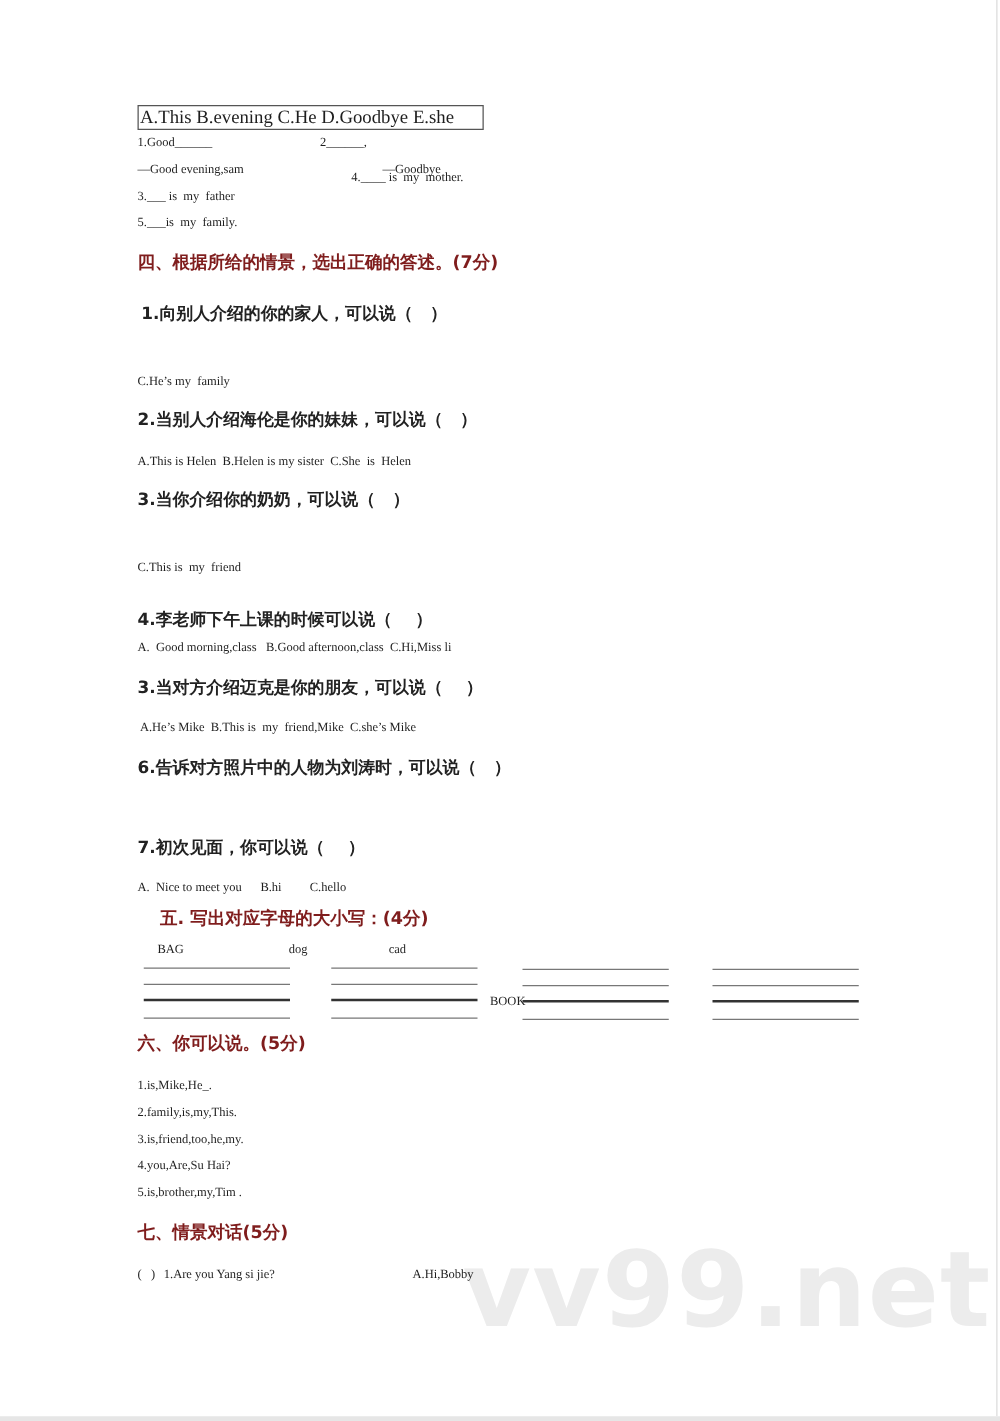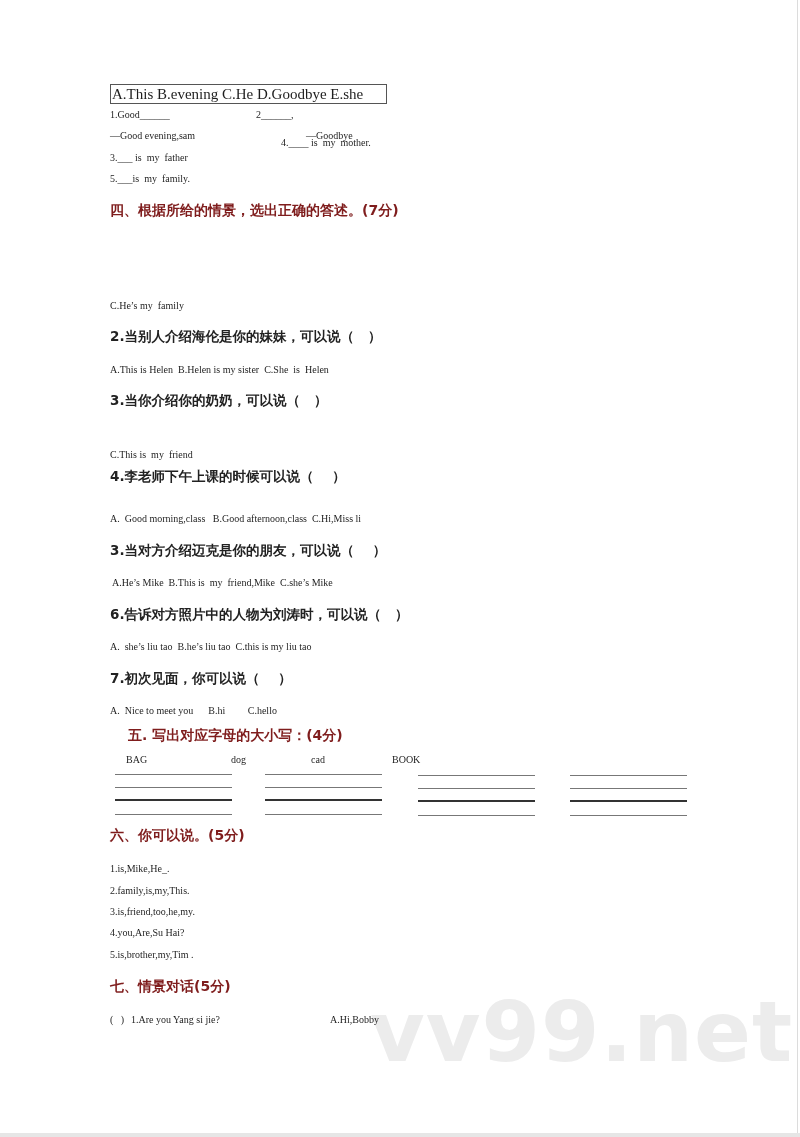--- a/index.html
+++ b/index.html
@@ -90,45 +90,45 @@
   <div class="line fg" style="left:110px; top:106px;">1.Good______</div>
   <div class="line fg" style="left:256px; top:106px;">2______,</div>
   <div class="line fg" style="left:110px; top:127px;">—Good evening,sam</div>
   <div class="line fg" style="left:306px; top:127px;">—Goodbye</div>
   <div class="line fg" style="left:110px; top:149px;">3.___ is  my  father</div>
   <div class="line fg" style="left:265px; top:134px;margin-left:16px;">4.____ is  my  mother.</div>
   <div class="line fg" style="left:110px; top:170px;">5.___is  my  family.</div>
 
   <div class="line heading fg" style="left:110px; top:201px;">四、根据所给的情景，选出正确的答述。(7分)</div>
 
+  <div class="line cn fg" style="left:113px; top:242px;">1.向别人介绍的你的家人，可以说（   ）</div>
   <div class="line fg" style="left:110px; top:297px;">C.He’s my  family</div>
 
   <div class="line cn fg" style="left:110px; top:327px;">2.当别人介绍海伦是你的妹妹，可以说（   ）</div>
   <div class="line fg" style="left:110px; top:361px;">A.This is Helen  B.Helen is my sister  C.She  is  Helen</div>
 
   <div class="line cn fg" style="left:110px; top:391px;text-align:right;">3.当你介绍你的奶奶，可以说（   ）</div>
   <div class="line fg" style="left:110px; top:446px;">C.This is  my  friend</div>
 
-  <div class="line cn fg" style="left:110px; top:467px;">4.李老师下午上课的时候可以说（    ）</div>
+  <div class="line cn fg" style="left:110px; top:487px;">4.李老师下午上课的时候可以说（    ）</div>
   <div class="line fg" style="left:110px; top:510px;">A.  Good morning,class   B.Good afternoon,class  C.Hi,Miss li</div>
 
   <div class="line cn fg" style="left:110px; top:541px;">3.当对方介绍迈克是你的朋友，可以说（    ）</div>
   <div class="line fg" style="left:110px; top:574px;"> A.He’s Mike  B.This is  my  friend,Mike  C.she’s Mike</div>
 
   <div class="line cn fg" style="left:110px; top:605px;">6.告诉对方照片中的人物为刘涛时，可以说（   ）</div>
-  <div class="line fg" style="left:110px; top:638px;">A.  she’s liu tao  B.he’s liu tao  C.this is my liu tao</div>
 
   <div class="line cn fg" style="left:110px; top:669px;">7.初次见面，你可以说（    ）</div>
   <div class="line fg" style="left:110px; top:702px;">A.  Nice to meet you      B.hi         C.hello</div>
 
   <div class="line heading fg" style="left:128px; top:726px;">五. 写出对应字母的大小写：(4分)</div>
   <div class="line fg" style="left:126px; top:751px;">BAG</div>
   <div class="line fg" style="left:231px; top:751px;">dog</div>
   <div class="line fg" style="left:311px; top:751px;">cad</div>
-  <div class="line fg" style="left:392px; top:751px;text-align:right;">BOOK</div>
+  <div class="line fg" style="left:392px; top:793px;text-align:right;">BOOK</div>
 
   <div class="rule-group fg" style="left:115px; top:774px; height:44px;">
     <div class="rule" style="top:0;"></div>
     <div class="rule" style="top:13px;"></div>
     <div class="rule thick" style="top:25px;"></div>
     <div class="rule" style="top:40px;"></div>
   </div>
   <div class="rule-group fg" style="left:265px; top:774px; height:44px;">
     <div class="rule" style="top:0;"></div>
     <div class="rule" style="top:13px;"></div>

